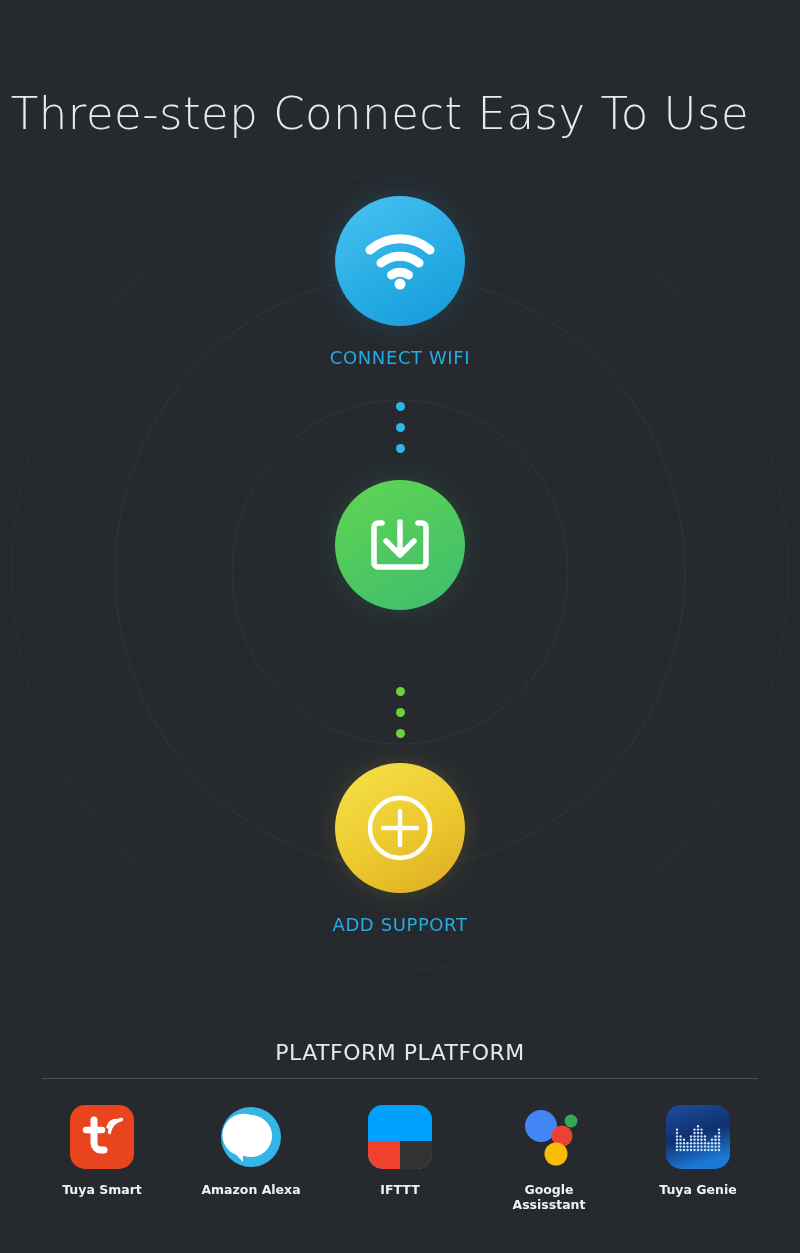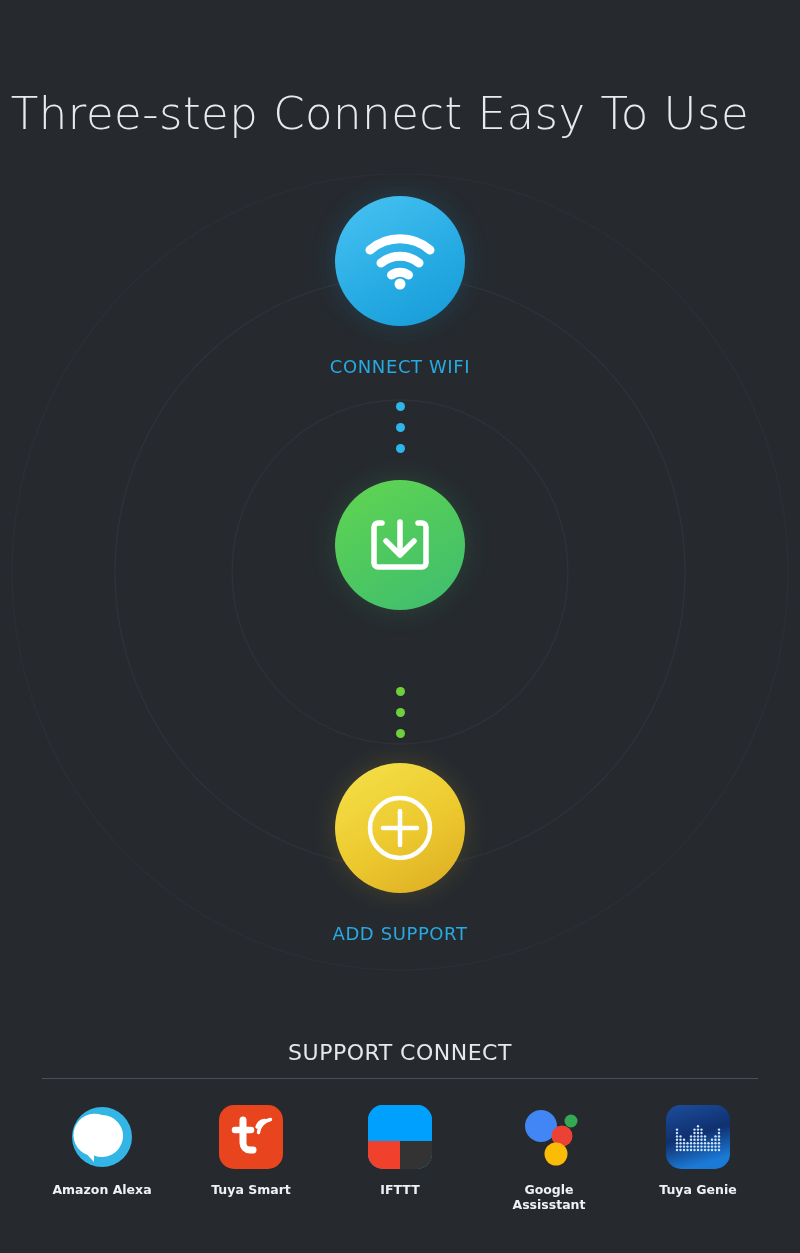--- a/index.html
+++ b/index.html
@@ -69,21 +69,21 @@
   .circle-download {
     background: linear-gradient(150deg, #62d551 0%, #4ec95f 50%, #3fbc72 100%);
     box-shadow: 0 0 26px rgba(60,190,100,0.18);
   }
   .circle-add {
     background: linear-gradient(150deg, #f5e24a 0%, #ecc92e 55%, #dcaa22 100%);
     box-shadow: 0 0 26px rgba(220,180,40,0.18);
   }
 
   .step-label {
-    margin-top: 30px;
+    margin-top: 21px;
     font-size: 18px;
     letter-spacing: 0.6px;
     color: #27a9e1;
     font-family: "DejaVu Sans", sans-serif;
   }
 
   
   .dots {
     position: absolute;
     left: 0;
@@ -223,45 +223,45 @@
         <circle cx="37" cy="37" r="30" fill="none" stroke="#ffffff" stroke-width="4.5"></circle>
         <line x1="37" y1="20" x2="37" y2="54" stroke="#ffffff" stroke-width="4.5" stroke-linecap="round"></line>
         <line x1="20" y1="37" x2="54" y2="37" stroke="#ffffff" stroke-width="4.5" stroke-linecap="round"></line>
       </svg>
     </div>
     <div class="step-label">ADD SUPPORT</div>
   </div>
 
 </div>
 
-<div class="support-title">SUPPORT  CONNECT</div>
+<div class="support-title">PLATFORM  PLATFORM</div>
 <div class="divider"></div>
 
 <div class="platforms">
-
-  <div class="platform">
-    <div class="platform-icon ic-alexa">
-      <svg width="64" height="64" viewBox="0 0 64 64">
-        <circle cx="32" cy="32" r="30" fill="#33b5e5"></circle>
-        <path d="M32 10 a21 21 0 1 1 -8 40.4 V57 l-6.5 -6.9 A21 21 0 0 1 32 10 Z" fill="#ffffff"></path>
-      </svg>
-    </div>
-    <div class="platform-name">Amazon Alexa</div>
-  </div>
 
   <div class="platform">
     <div class="platform-icon ic-tuya">
       <svg width="64" height="64" viewBox="0 0 64 64">
         <path d="M24 15 V38 a7 7 0 0 0 7 7 h3" fill="none" stroke="#ffffff" stroke-width="7" stroke-linecap="round"></path>
         <line x1="16" y1="25" x2="32" y2="25" stroke="#ffffff" stroke-width="6.5" stroke-linecap="round"></line>
         <path d="M38 22 A9 9 0 0 1 45.5 15.5" fill="none" stroke="#ffffff" stroke-width="3.4" stroke-linecap="round"></path>
         <path d="M39.5 27.5 A15 15 0 0 1 51.5 14.5" fill="none" stroke="#ffffff" stroke-width="3.4" stroke-linecap="round"></path>
       </svg>
     </div>
     <div class="platform-name">Tuya Smart</div>
+  </div>
+
+  <div class="platform">
+    <div class="platform-icon ic-alexa">
+      <svg width="64" height="64" viewBox="0 0 64 64">
+        <circle cx="32" cy="32" r="30" fill="#33b5e5"></circle>
+        <path d="M32 10 a21 21 0 1 1 -8 40.4 V57 l-6.5 -6.9 A21 21 0 0 1 32 10 Z" fill="#ffffff"></path>
+      </svg>
+    </div>
+    <div class="platform-name">Amazon Alexa</div>
   </div>
 
   <div class="platform">
     <div class="platform-icon ic-ifttt">
       <svg width="64" height="64" viewBox="0 0 64 64">
         <rect x="0" y="0" width="64" height="36" fill="#00a0ff"></rect>
         <rect x="0" y="36" width="32" height="28" fill="#f1412c"></rect>
         <rect x="32" y="36" width="32" height="28" fill="#333333"></rect>
       </svg>
     </div>

